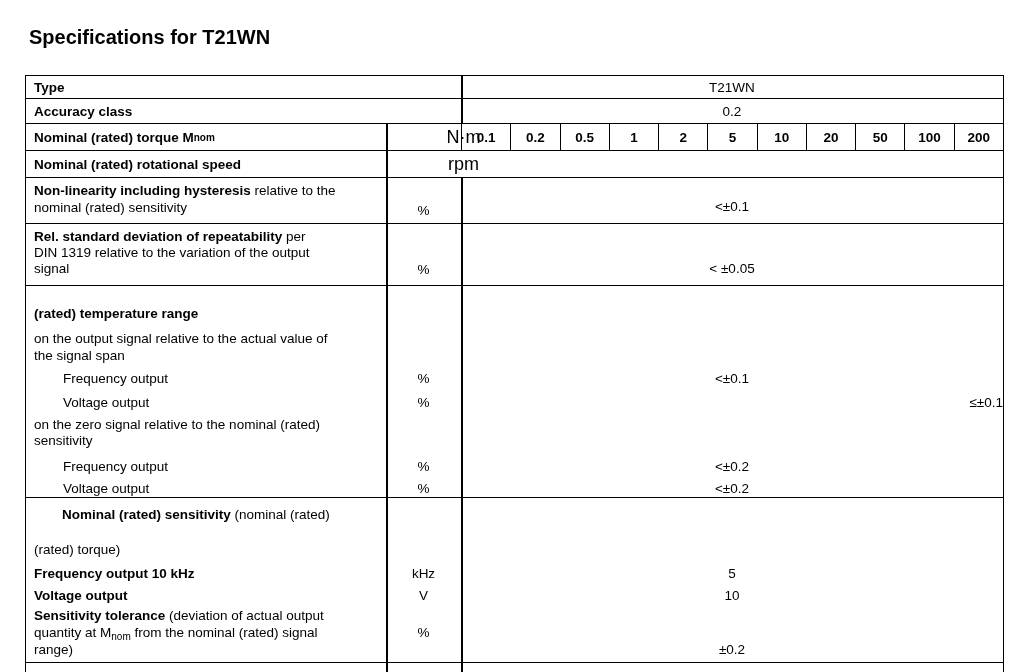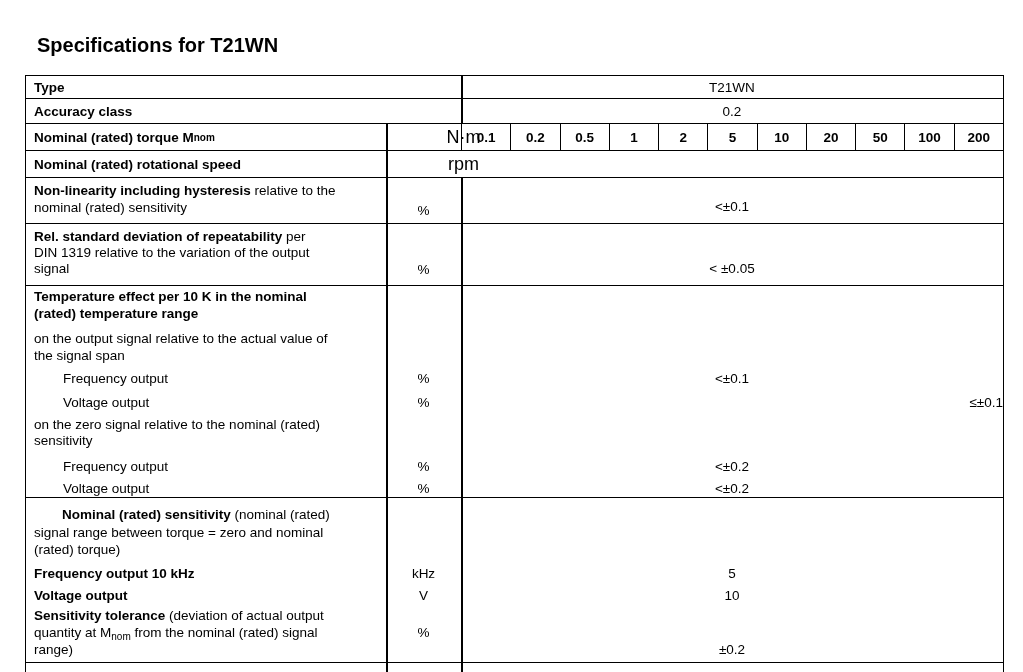--- a/index.html
+++ b/index.html
@@ -1,20 +1,20 @@
 <!DOCTYPE html>
 <html><head>
 <meta charset="utf-8">
 <style>
   html,body { margin:0; padding:0; background:#fff; }
   .page {
     position:relative; width:1023px; height:672px; background:#ffffff;
     font-family:"Liberation Sans", sans-serif; color:#000; overflow:hidden;
   }
-  .title { position:absolute; left:25px; top:22px; margin:12px; font-size:20px; font-weight:bold; }
+  .title { position:absolute; left:25px; top:22px; margin:4px; font-size:20px; font-weight:bold; }
   .tbl {
     position:absolute; left:25px; top:75px; width:979px; height:597px;
     border:1.5px solid #000; border-bottom:none; box-sizing:border-box;
   }
   .row { position:absolute; left:0; width:100%; border-bottom:1.5px solid #000; box-sizing:border-box; }
   .row.noline { border-bottom:none; }
   .vline { position:absolute; top:0; bottom:0; width:1.5px; background:#000; }
   .bold { font-weight:bold; }
   .lbl {
     position:absolute; left:8px; top:0; bottom:0; display:flex; align-items:center;
@@ -103,21 +103,20 @@
       <div class="line" style="top:4px;"><span class="bold">Rel. standard deviation of repeatability</span><span> per</span></div>
       <div class="line" style="top:20px;">DIN 1319 relative to the variation of the output</div>
       <div class="line" style="top:36px;">signal</div>
       <div class="line u-line" style="top:37px;">%</div>
       <div class="line v-line" style="top:36px;">&lt; ±0.05</div>
     </div>
 
     <div class="row" style="top:210px; height:212px;">
       <div class="vline" style="left:360px;"></div>
       <div class="vline" style="left:435px;"></div>
-      <div class="line bold" style="top:2px;">Temperature effect per 10 K in the nominal</div>
       <div class="line bold" style="top:19px;">(rated) temperature range</div>
       <div class="line" style="top:44px;">on the output signal relative to the actual value of</div>
       <div class="line" style="top:61px;">the signal span</div>
       <div class="line indent" style="top:84px;">Frequency output</div>
       <div class="line u-line" style="top:84px;">%</div>
       <div class="line v-line" style="top:84px;">&lt;±0.1</div>
       <div class="line indent" style="top:108px;">Voltage output</div>
       <div class="line u-line" style="top:108px;">%</div>
       <div class="line v-line" style="top:108px;text-align:right;">≤±0.1</div>
       <div class="line" style="top:130px;">on the zero signal relative to the nominal (rated)</div>
@@ -127,21 +126,20 @@
       <div class="line v-line" style="top:172px;">&lt;±0.2</div>
       <div class="line indent" style="top:194px;">Voltage output</div>
       <div class="line u-line" style="top:194px;">%</div>
       <div class="line v-line" style="top:194px;">&lt;±0.2</div>
     </div>
 
     <div class="row" style="top:422px; height:165px;">
       <div class="vline" style="left:360px;"></div>
       <div class="vline" style="left:435px;"></div>
       <div class="line" style="top:8px;padding-left:28px;"><span class="bold">Nominal (rated) sensitivity</span><span> (nominal (rated)</span></div>
-      <div class="line" style="top:26px;">signal range between torque = zero and nominal</div>
       <div class="line" style="top:43px;">(rated) torque)</div>
       <div class="line bold" style="top:67px;">Frequency output 10 kHz</div>
       <div class="line u-line" style="top:67px;">kHz</div>
       <div class="line v-line" style="top:67px;">5</div>
       <div class="line bold" style="top:89px;">Voltage output</div>
       <div class="line u-line" style="top:89px;">V</div>
       <div class="line v-line" style="top:89px;">10</div>
       <div class="line" style="top:109px;"><span class="bold">Sensitivity tolerance</span><span> (deviation of actual output</span></div>
       <div class="line" style="top:126px;"><span>quantity at M</span><span class="sub">nom</span><span> from the nominal (rated) signal</span></div>
       <div class="line u-line" style="top:126px;">%</div>

